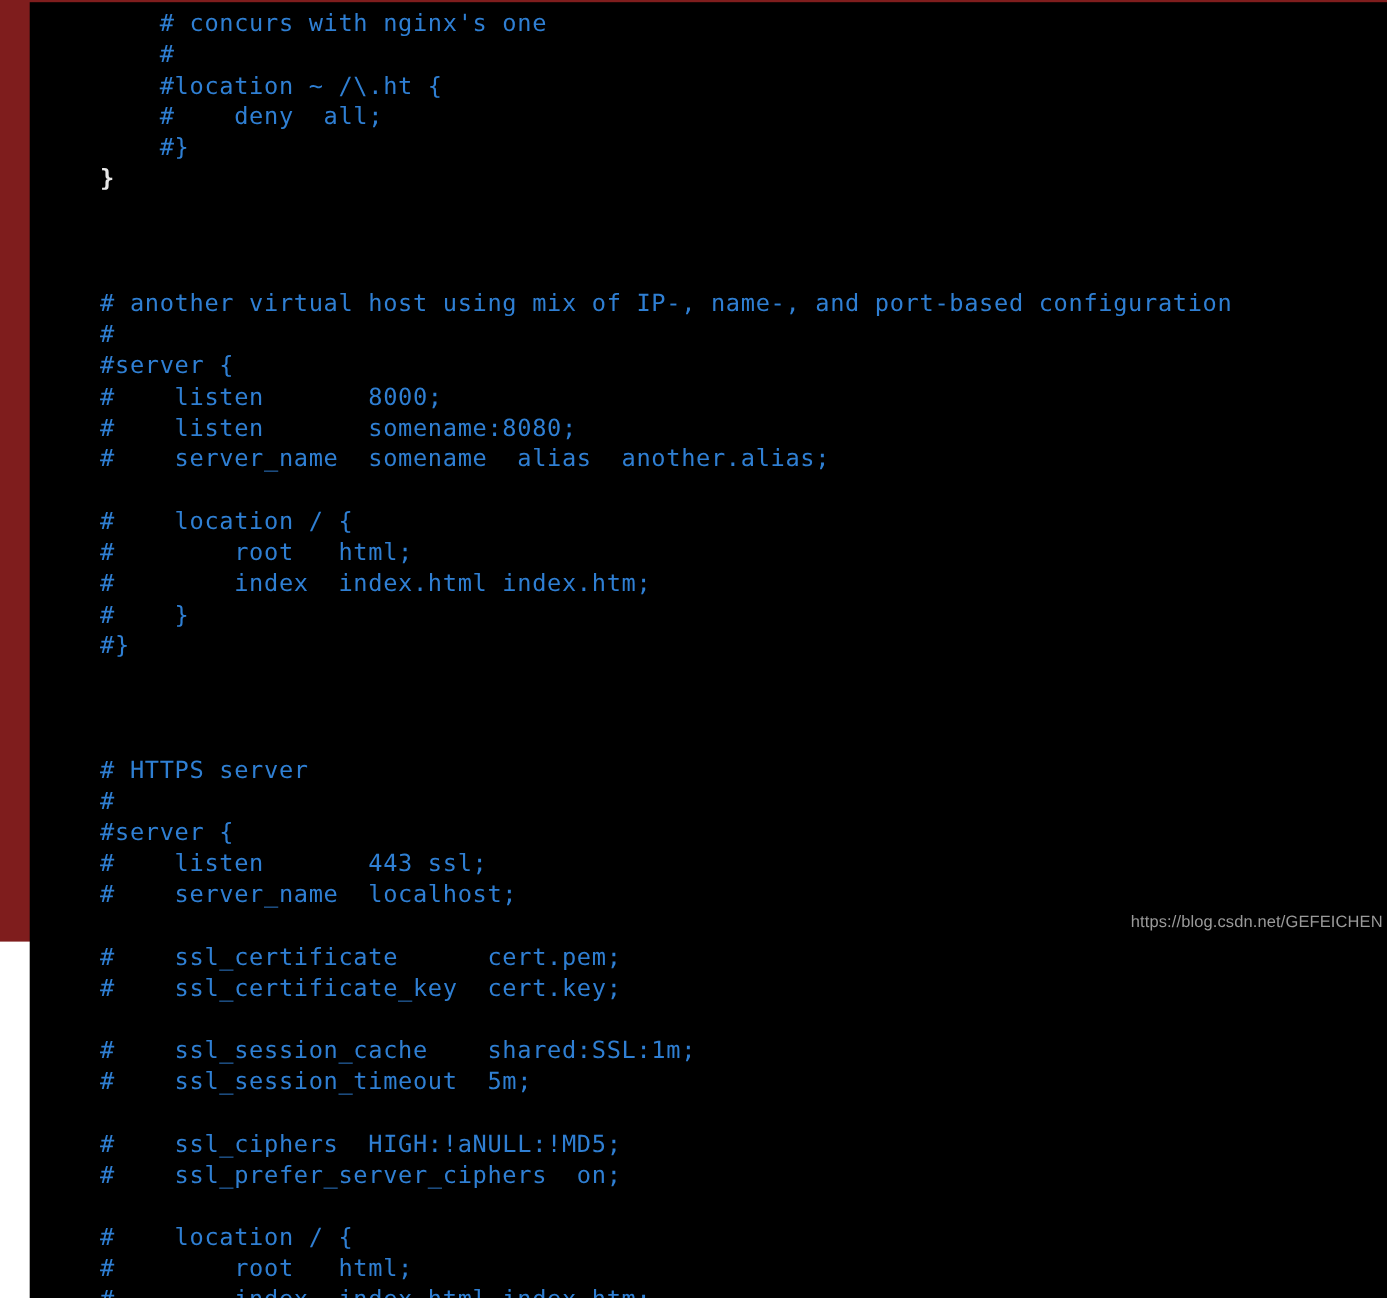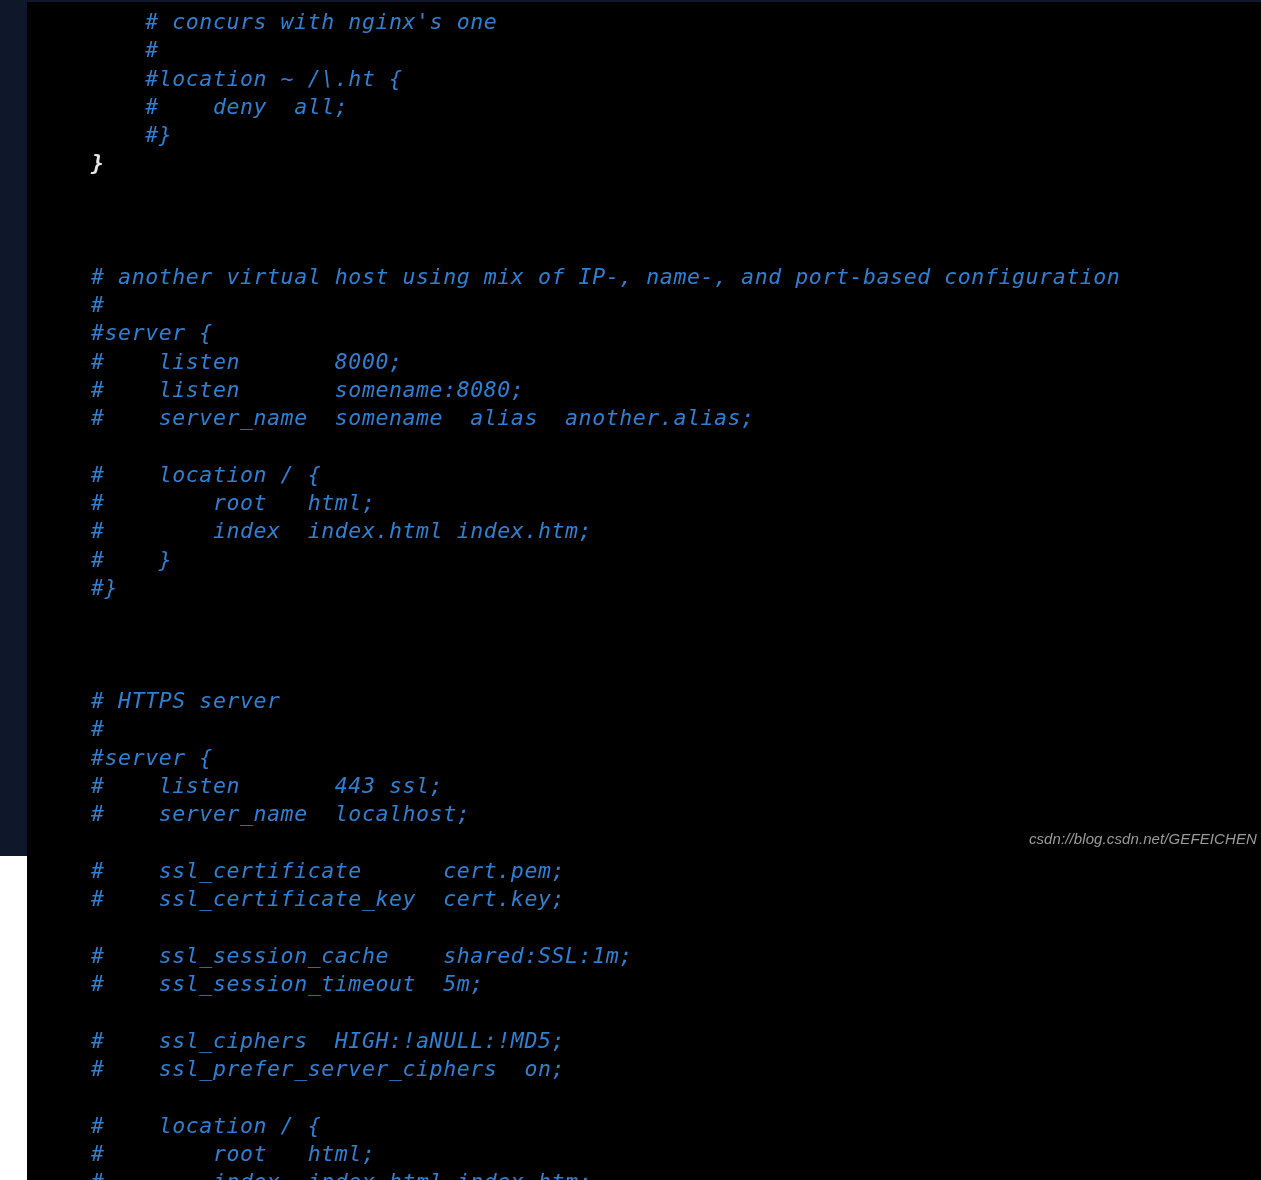--- a/index.html
+++ b/index.html
@@ -13,22 +13,21 @@
     height: 1180px;
     overflow: hidden;
     font-family: "DejaVu Sans Mono", "Liberation Mono", monospace;
   }
 
   
   #screenshot {
     position: relative;
     width: 1261px;
     height: 856px;
-    background: #0f172a;
-    font-style: italic;
+    background: #7f1d1d;
   }
 
   #terminal {
     position: absolute;
     left: 27px;
     top: 2px;
     width: 1234px;
     height: 1178px;
     background: #000000;
     overflow: hidden;
@@ -77,15 +76,15 @@
 </style>
 </head>
 <body>
 
 <div id="screenshot">
 
   <div id="terminal">
     <pre id="code"><span class="ln cmt">    # concurs with nginx's one</span><span class="ln cmt">    #</span><span class="ln cmt">    #location ~ /\.ht {</span><span class="ln cmt">    #    deny  all;</span><span class="ln cmt">    #}</span><span class="ln brace">}</span><span class="ln cmt"></span><span class="ln cmt"></span><span class="ln cmt"></span><span class="ln cmt"># another virtual host using mix of IP-, name-, and port-based configuration</span><span class="ln cmt">#</span><span class="ln cmt">#server {</span><span class="ln cmt">#    listen       8000;</span><span class="ln cmt">#    listen       somename:8080;</span><span class="ln cmt">#    server_name  somename  alias  another.alias;</span><span class="ln cmt"></span><span class="ln cmt">#    location / {</span><span class="ln cmt">#        root   html;</span><span class="ln cmt">#        index  index.html index.htm;</span><span class="ln cmt">#    }</span><span class="ln cmt">#}</span><span class="ln cmt"></span><span class="ln cmt"></span><span class="ln cmt"></span><span class="ln cmt"># HTTPS server</span><span class="ln cmt">#</span><span class="ln cmt">#server {</span><span class="ln cmt">#    listen       443 ssl;</span><span class="ln cmt">#    server_name  localhost;</span><span class="ln cmt"></span><span class="ln cmt">#    ssl_certificate      cert.pem;</span><span class="ln cmt">#    ssl_certificate_key  cert.key;</span><span class="ln cmt"></span><span class="ln cmt">#    ssl_session_cache    shared:SSL:1m;</span><span class="ln cmt">#    ssl_session_timeout  5m;</span><span class="ln cmt"></span><span class="ln cmt">#    ssl_ciphers  HIGH:!aNULL:!MD5;</span><span class="ln cmt">#    ssl_prefer_server_ciphers  on;</span><span class="ln cmt"></span><span class="ln cmt">#    location / {</span><span class="ln cmt">#        root   html;</span><span class="ln cmt">#        index  index.html index.htm;</span></pre>
   </div>
 
-  <div id="watermark">csdn://blog.csdn.net/GEFEICHEN</div>
+  <div id="watermark">https://blog.csdn.net/GEFEICHEN</div>
 
 </div>
 
 </body></html>

